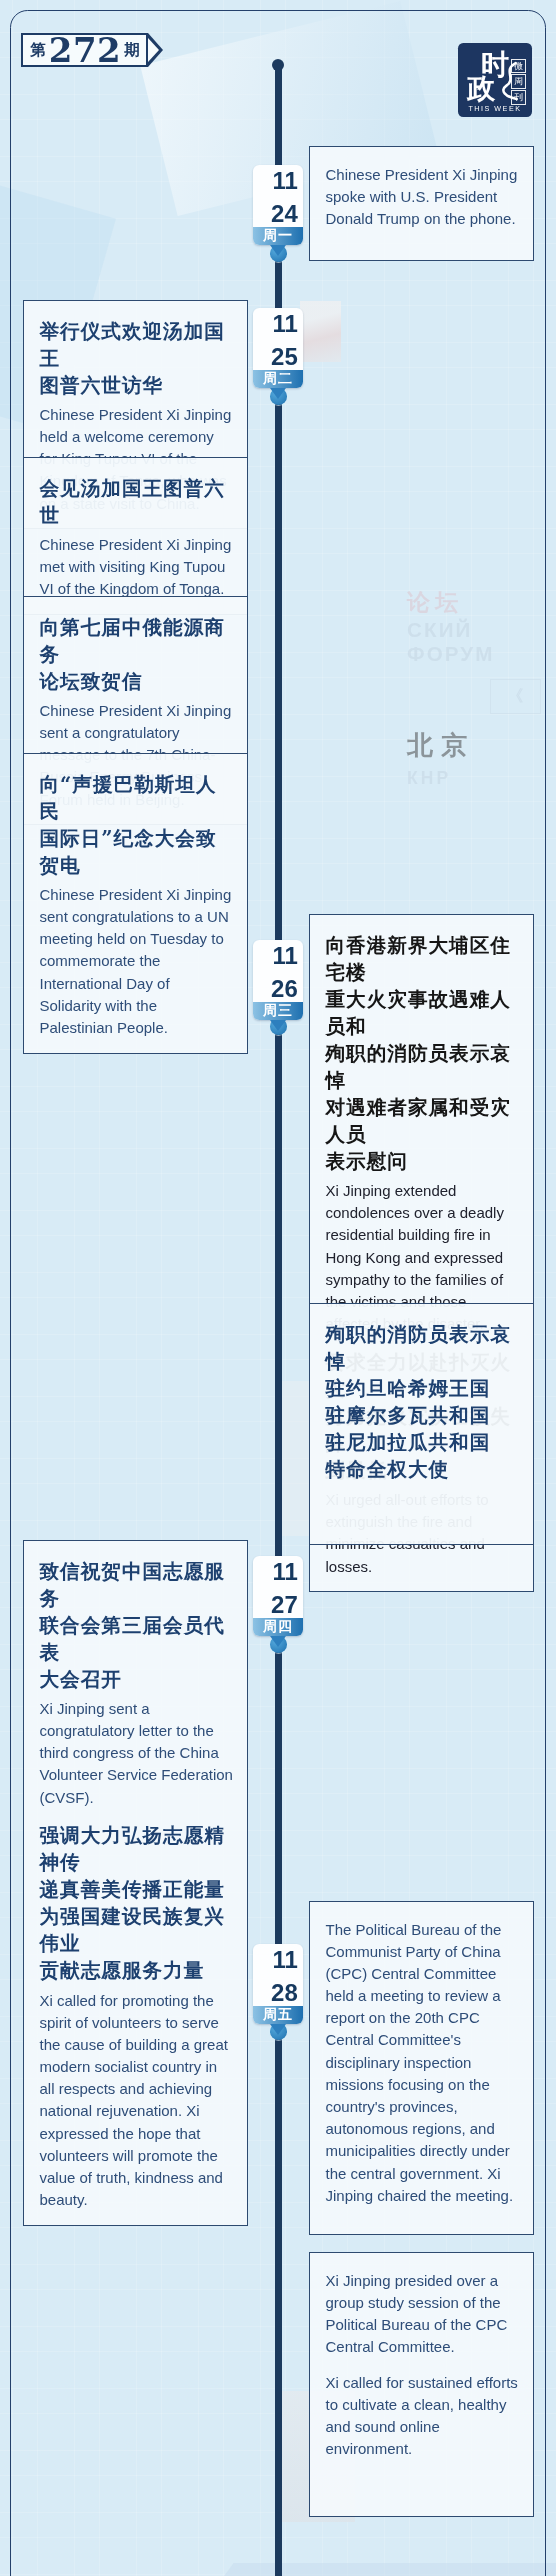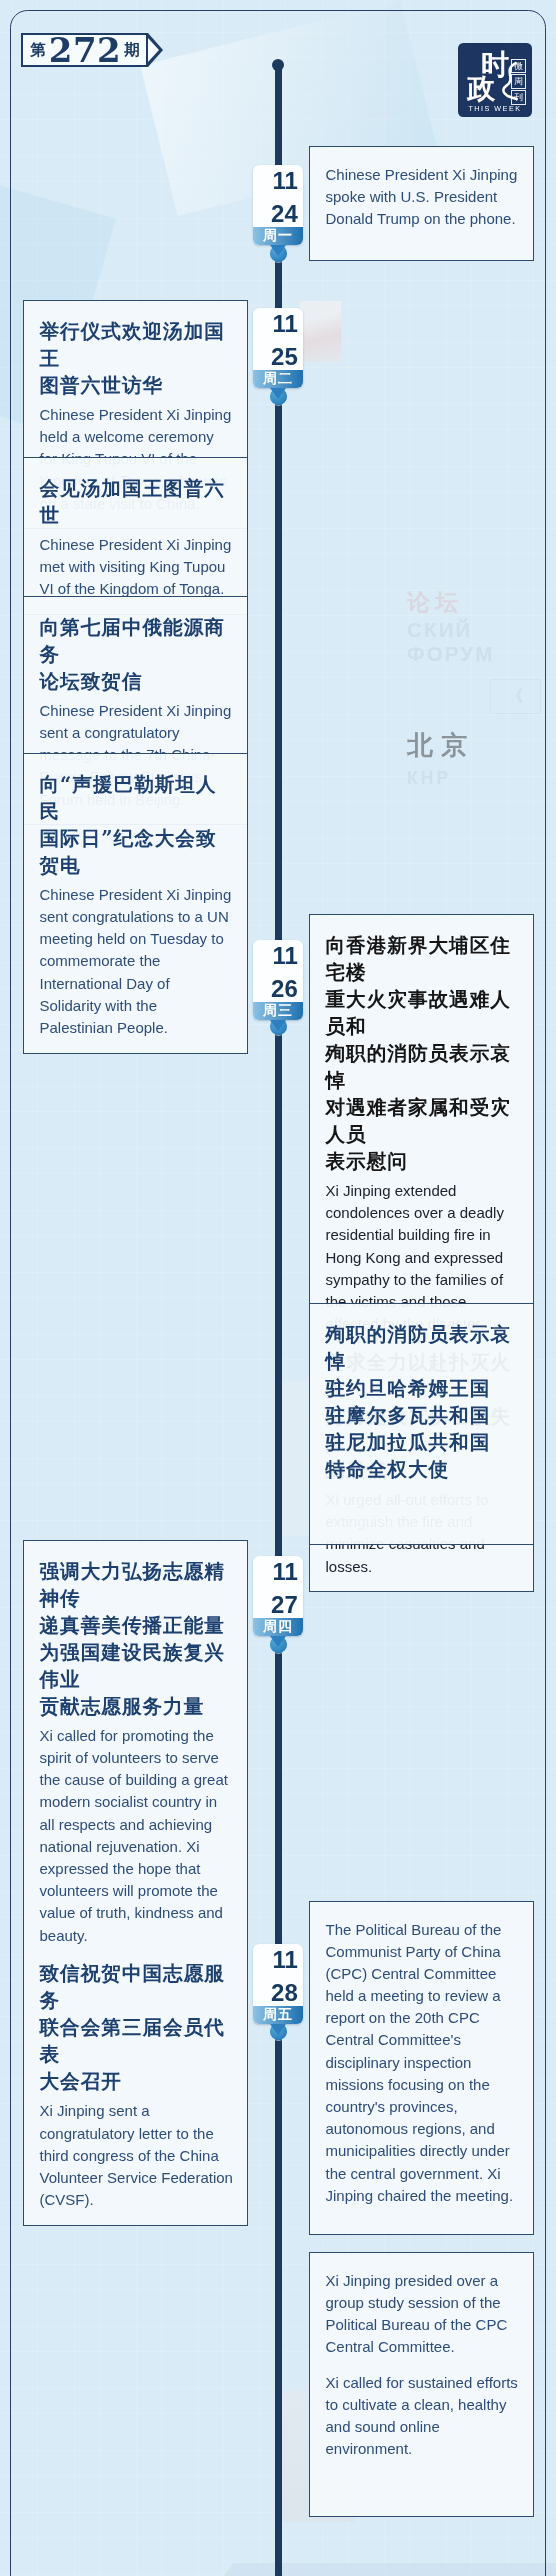--- a/index.html
+++ b/index.html
@@ -277,32 +277,32 @@
     <p class="ev-title">殉职的消防员表示哀悼
 驻约旦哈希姆王国
 驻摩尔多瓦共和国
 驻尼加拉瓜共和国
 特命全权大使</p>
   </div>
 </div>
 
 <div class="card-ev left" style="top:1540px;min-height:393px;">
   <div class="item">
+    <p class="ev-title">致信祝贺中国志愿服务
+联合会第三届会员代表
+大会召开</p>
+    <p class="ev-body">Xi Jinping sent a congratulatory letter to the third congress of the China Volunteer Service Federation (CVSF).</p>
+  </div>
+  <div class="item">
     <p class="ev-title">强调大力弘扬志愿精神传
 递真善美传播正能量
 为强国建设民族复兴伟业
 贡献志愿服务力量</p>
     <p class="ev-body">Xi called for promoting the spirit of volunteers to serve the cause of building a great modern socialist country in all respects and achieving national rejuvenation. Xi expressed the hope that volunteers will promote the value of truth, kindness and beauty.</p>
   </div>
-  <div class="item">
-    <p class="ev-title">致信祝贺中国志愿服务
-联合会第三届会员代表
-大会召开</p>
-    <p class="ev-body">Xi Jinping sent a congratulatory letter to the third congress of the China Volunteer Service Federation (CVSF).</p>
-  </div>
 </div>
 
 <div class="card-ev right" style="top:1901px;min-height:334px;">
   <div class="item">
     <p class="ev-body">The Political Bureau of the Communist Party of China (CPC) Central Committee held a meeting to review a report on the 20th CPC Central Committee's disciplinary inspection missions focusing on the country's provinces, autonomous regions, and municipalities directly under the central government. Xi Jinping chaired the meeting.</p>
   </div>
 </div>
 
 <div class="card-ev right" style="top:2252px;min-height:265px;">
   <div class="item">

